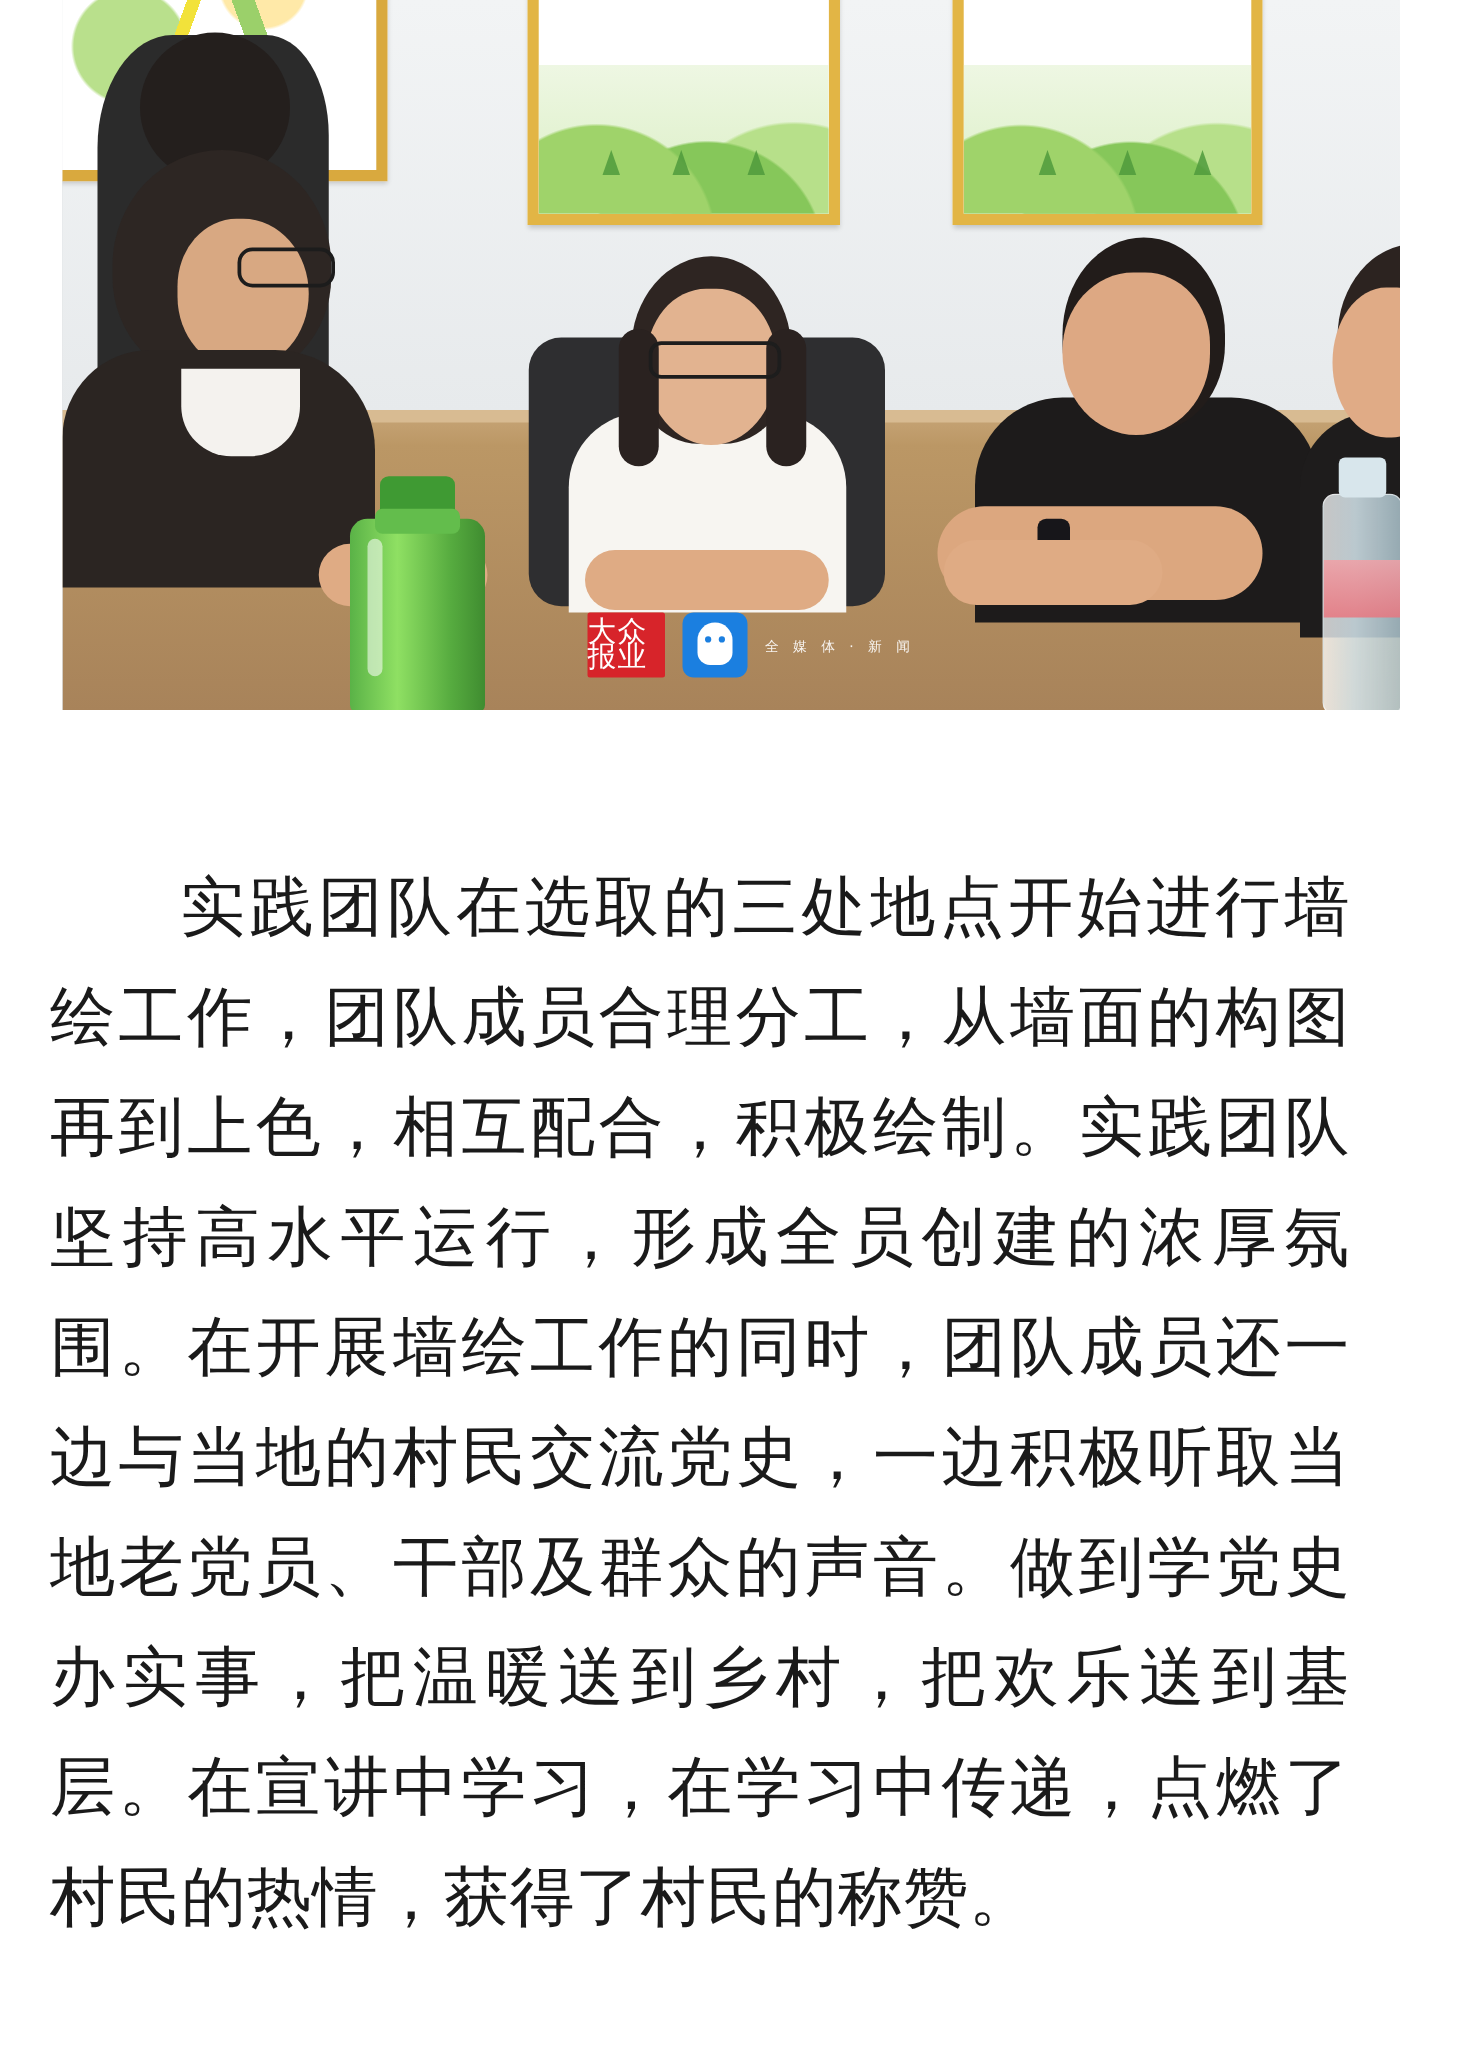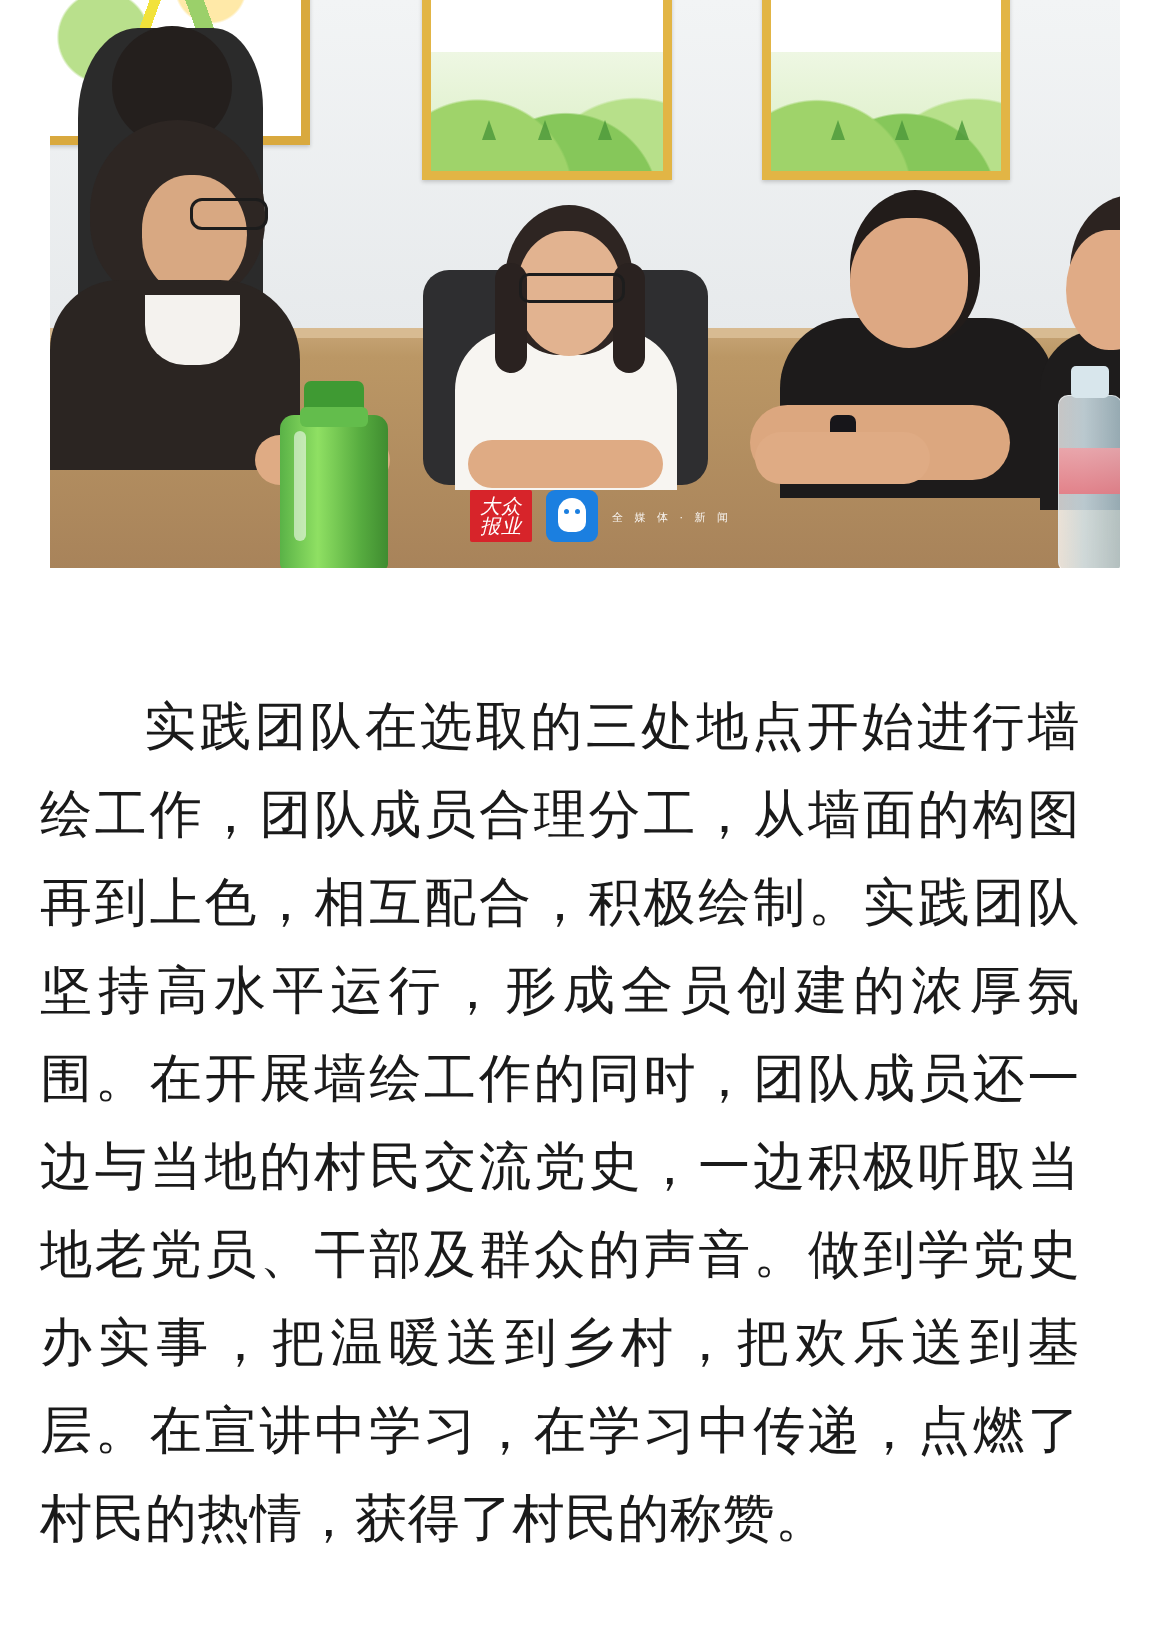--- a/index.html
+++ b/index.html
@@ -247,26 +247,25 @@
     top: 490px;
     display: flex;
     align-items: center;
     gap: 14px;
   }
   .logo-red {
     width: 62px; height: 52px;
     background: #d7242a;
     color: #ffffff;
     display: flex; flex-direction: column;
-    align-items: center; justify-content: center;
-    font-size: 20px; line-height: 20px;
+    align-items: flex-start; justify-content: center;
+    font-size: 23px; line-height: 20px;
     font-family: "DejaVu Sans", sans-serif;
     letter-spacing: 1px;
     border-radius: 2px;
-    font-style: italic;
   }
   .logo-blue {
     width: 52px; height: 52px;
     background: #1b7fe0;
     border-radius: 9px;
     position: relative;
   }
   .logo-blue .seal {
     position: absolute; left: 12px; top: 8px; width: 28px; height: 34px;
     background: #ffffff; border-radius: 14px 14px 10px 10px;

